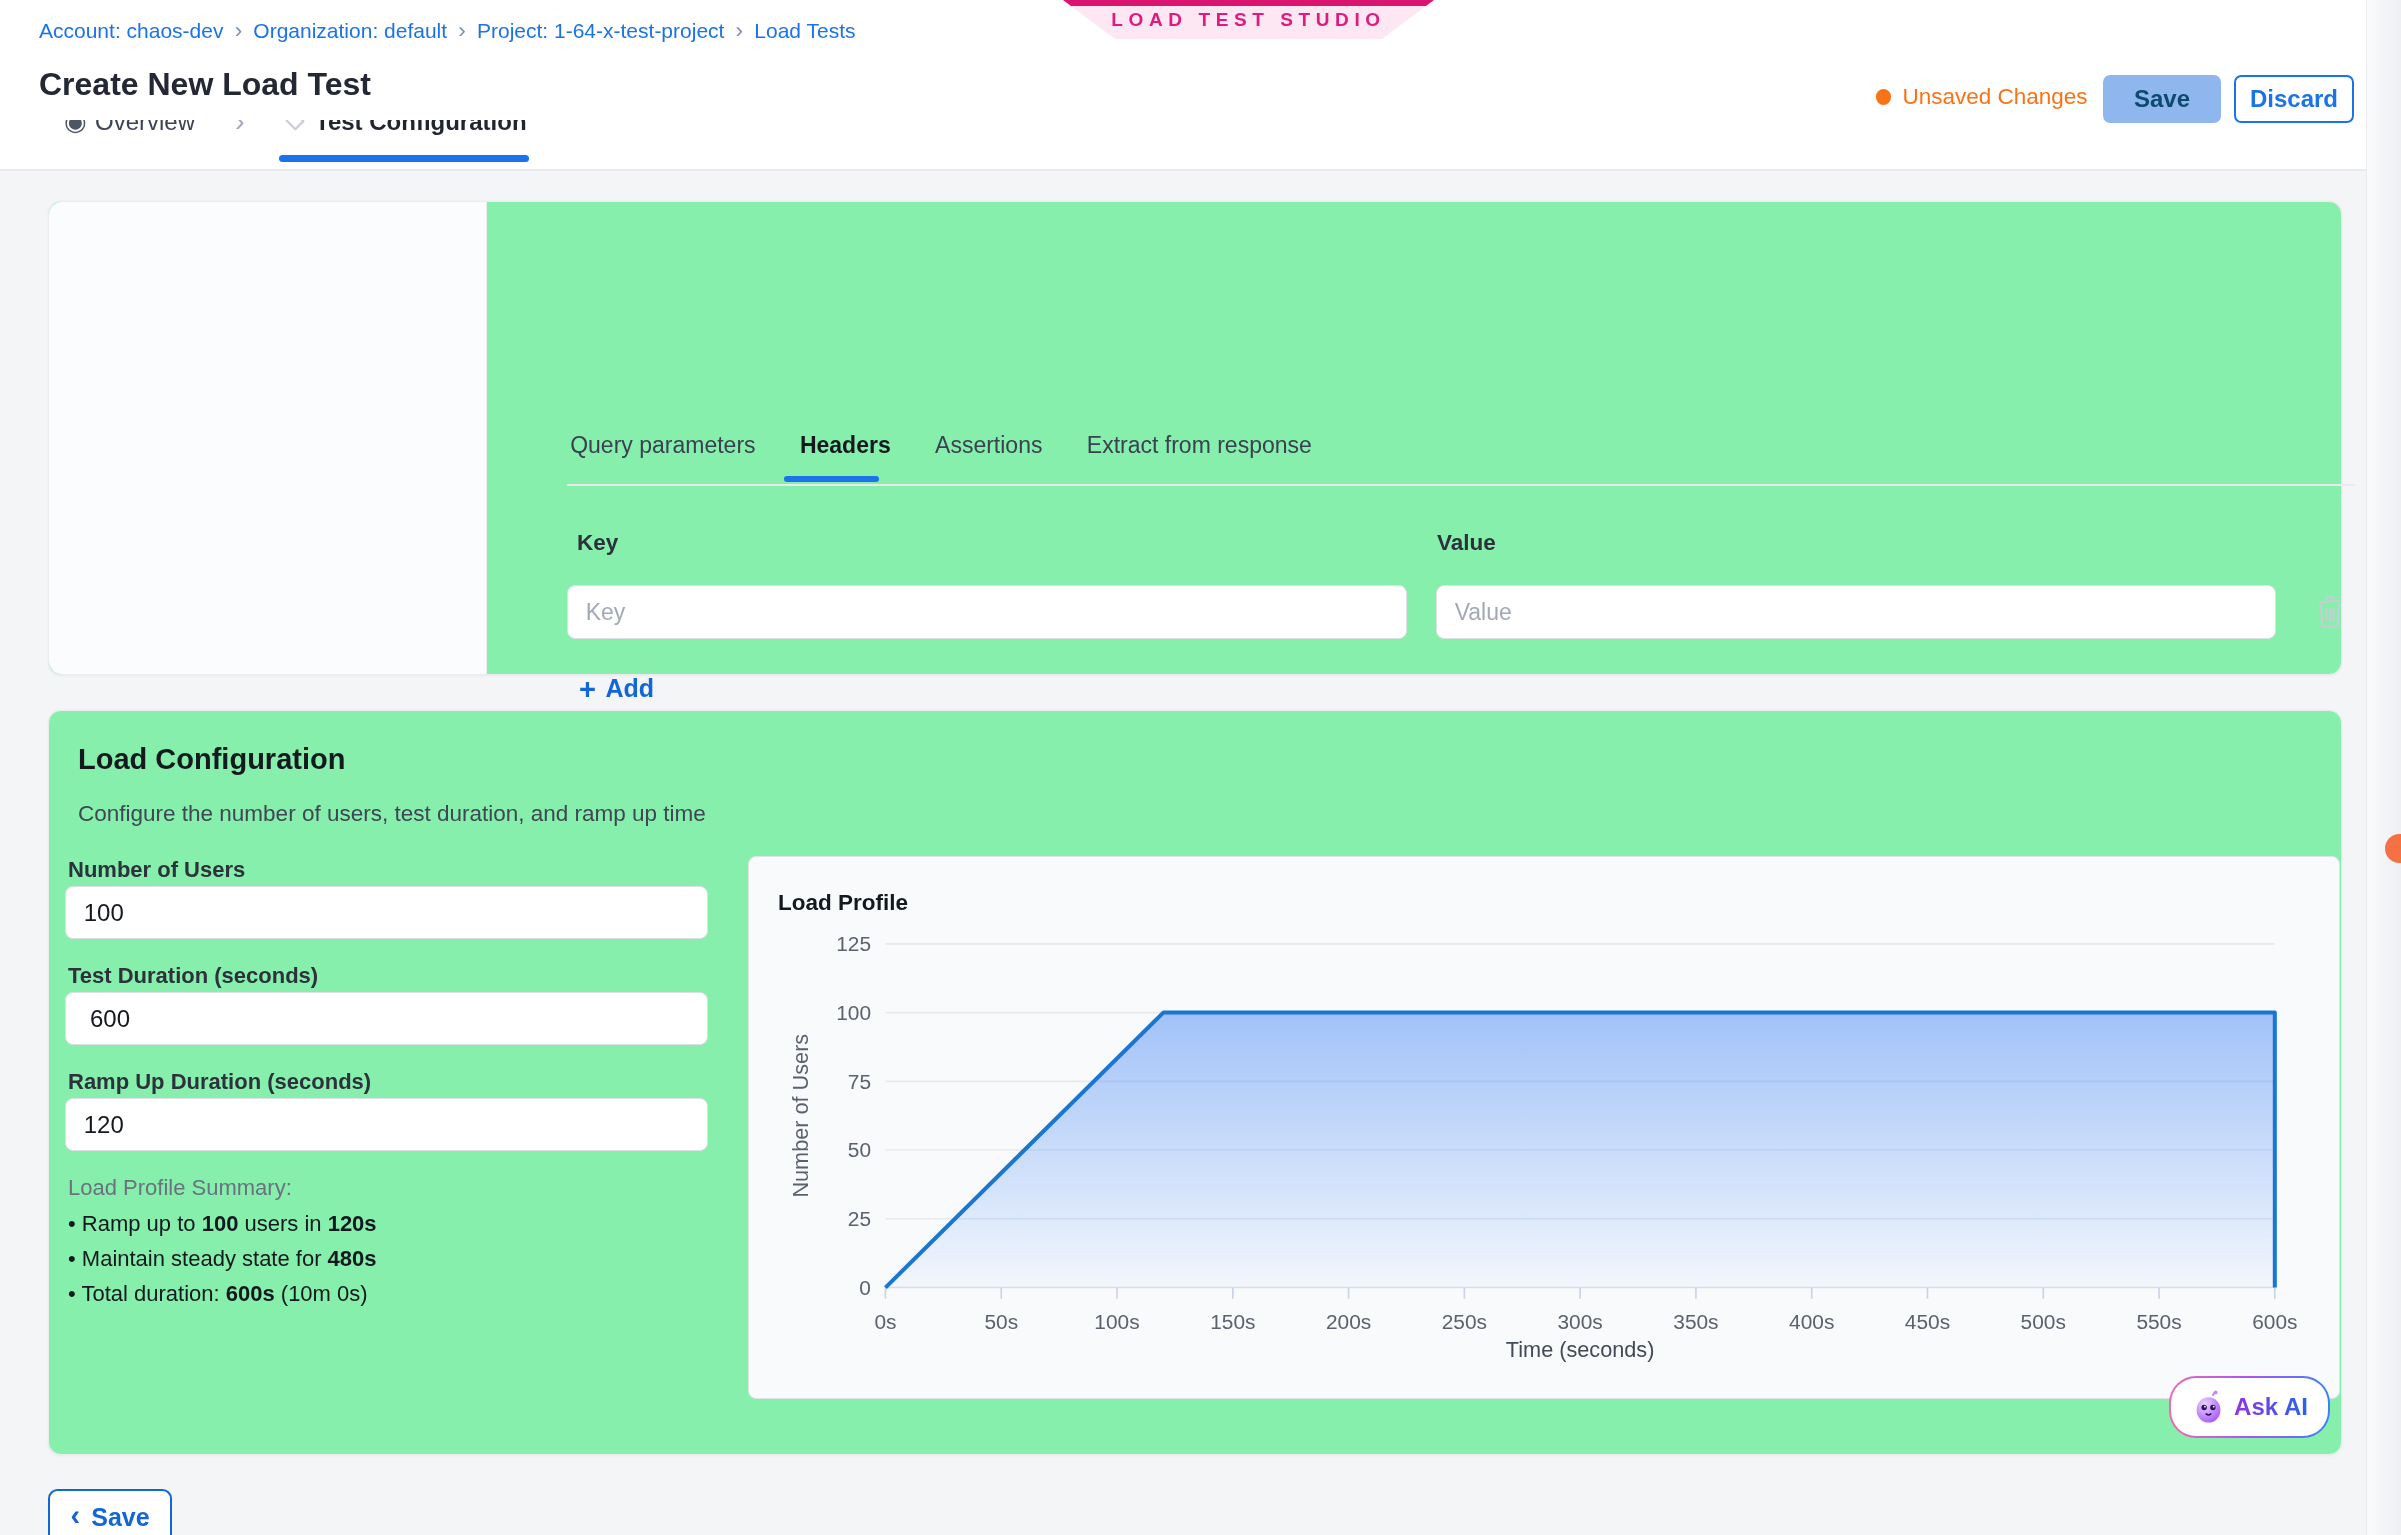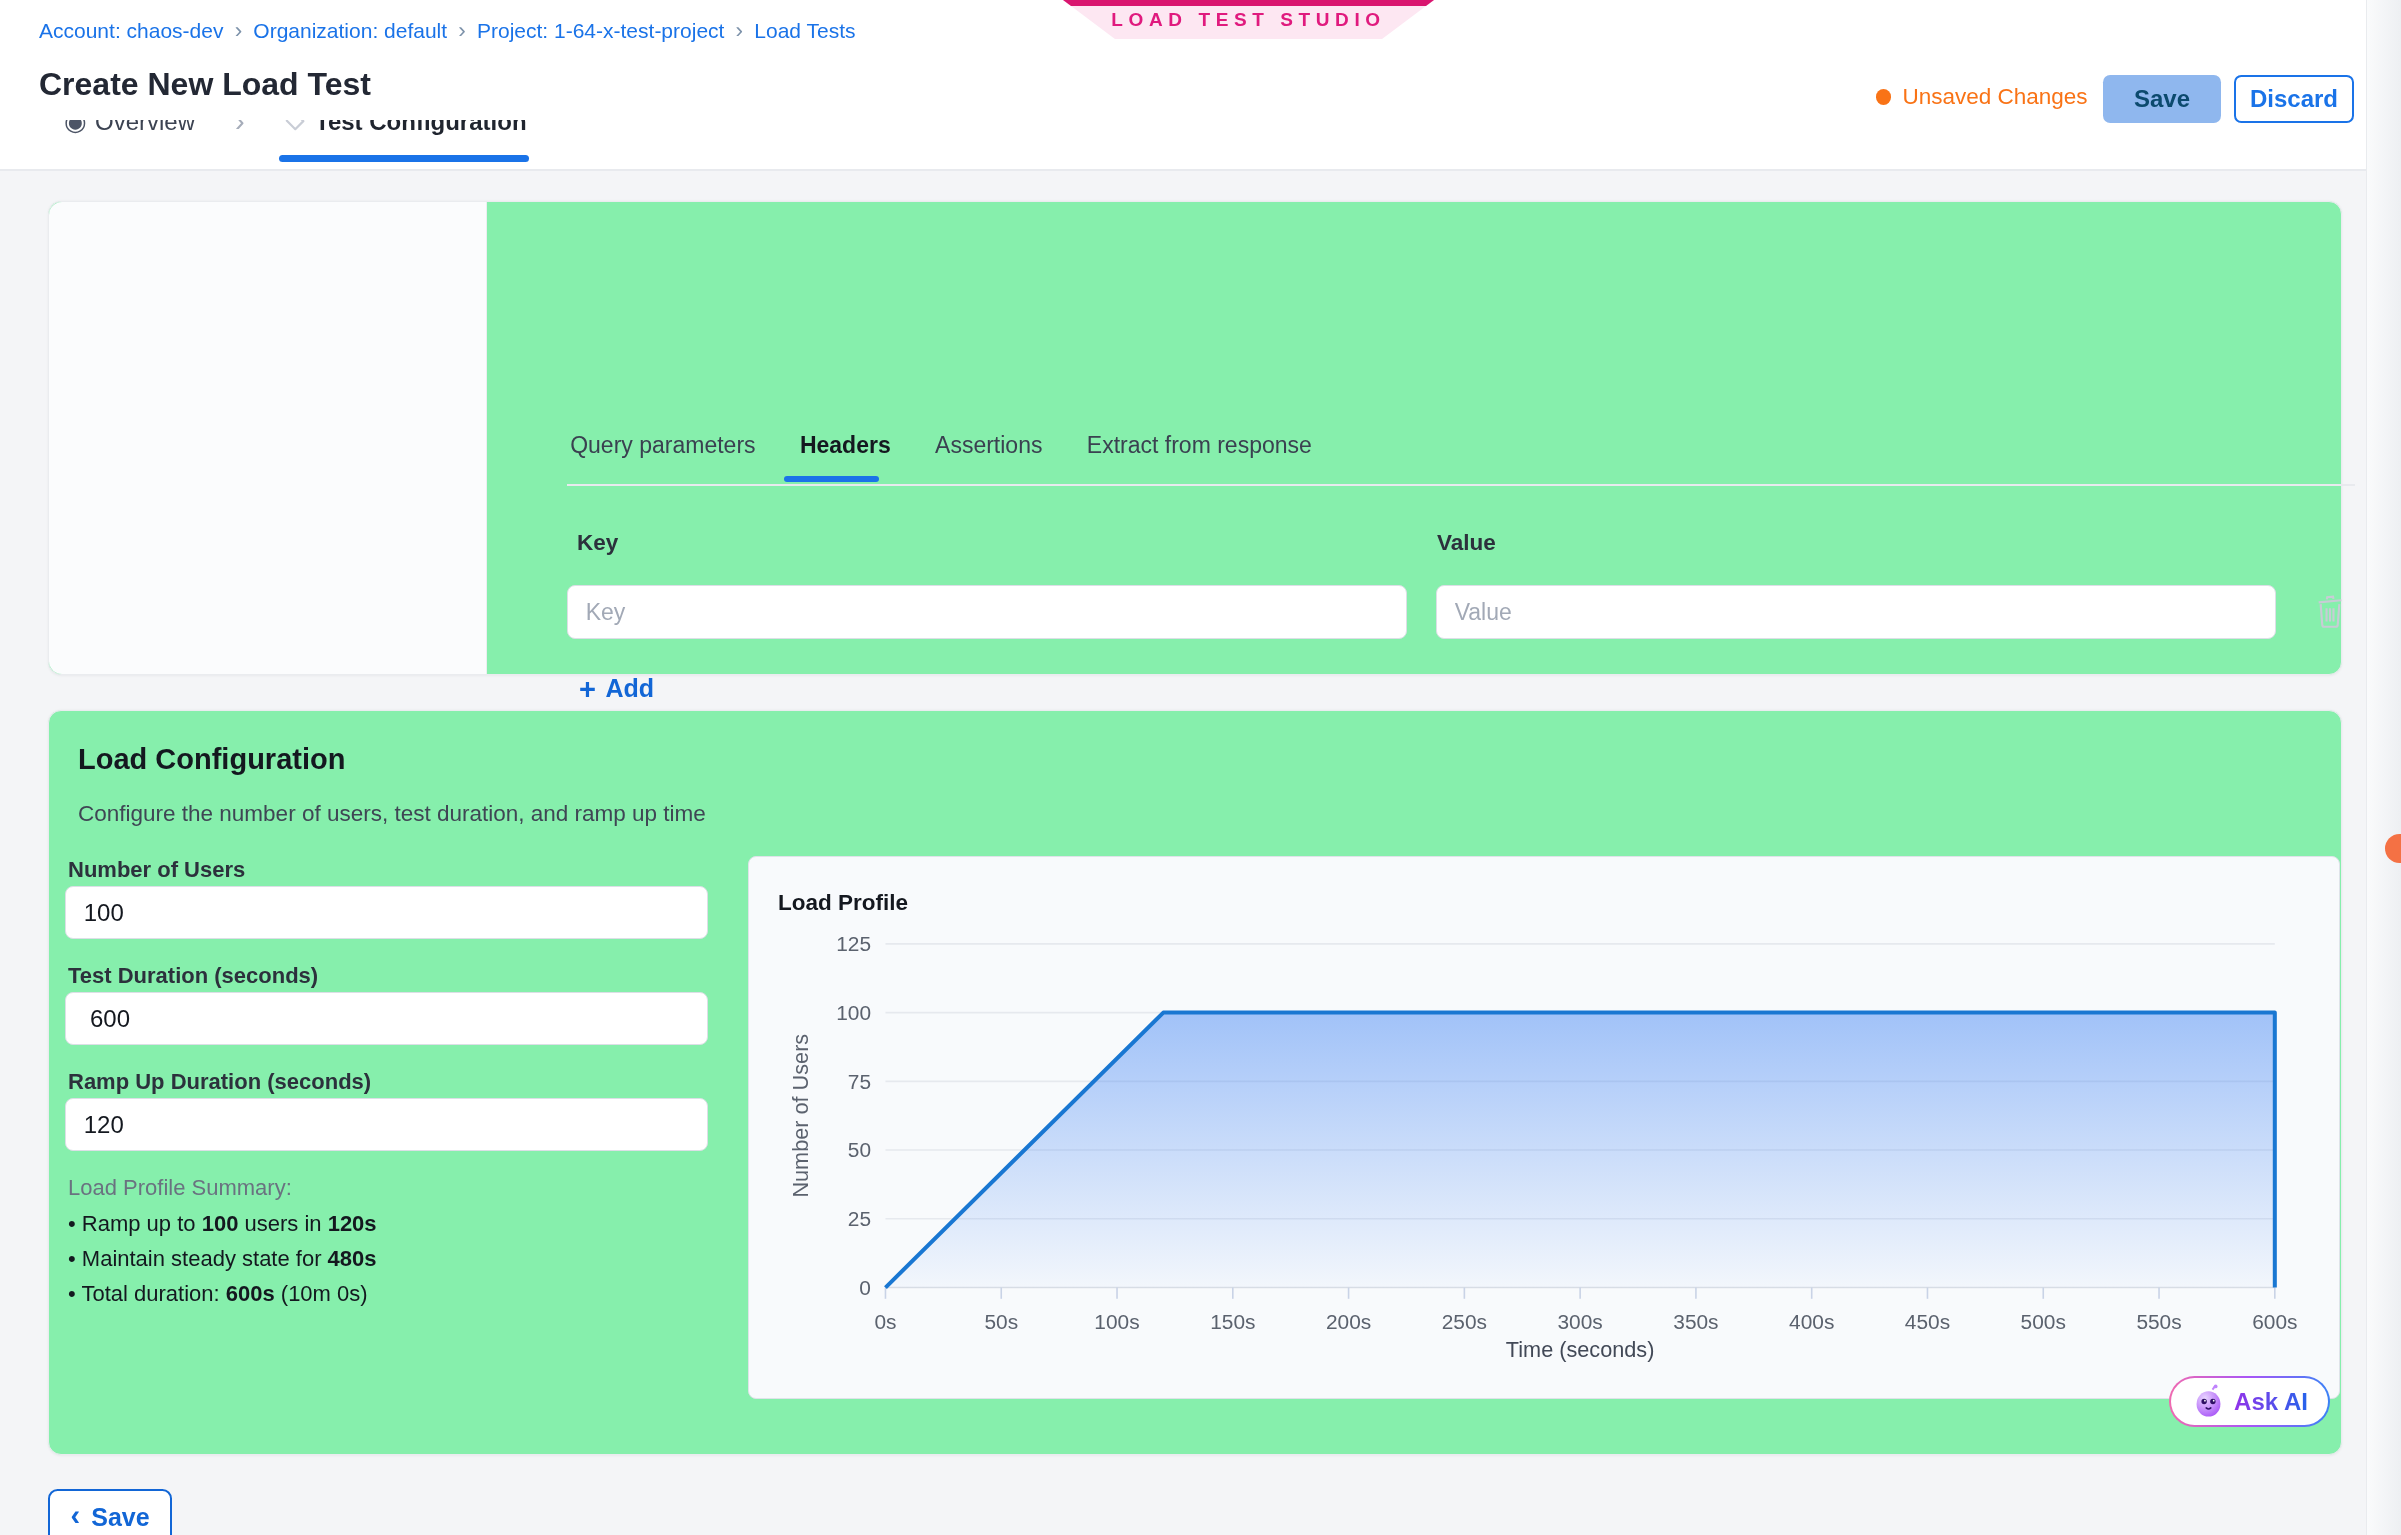--- a/index.html
+++ b/index.html
@@ -85,21 +85,21 @@
   .sum-line { position:absolute; left:19px; font-size:22px; color:#14181f; }
   .sum1 { top:500px; } .sum2 { top:535px; } .sum3 { top:570px; }
   .sum-line b { font-weight:bold; }
   
   .chart-card { position:absolute; left:699px; top:145px; width:1592px; height:543px; background:#f8fafc;
                 border:1.6px solid #dfe3e9; border-radius:8px; }
   .chart-title { position:absolute; left:29px; top:33px; font-size:22.5px; font-weight:bold; color:#14181f; }
   .chart-svg-wrap { position:absolute; left:16px; top:61px; width:1558px; height:450px; }
   
   .ask-ai {
-    position:absolute; left:2120px; top:665px; width:161px; height:51px; border-radius:27px;
+    position:absolute; left:2120px; top:665px; width:161px; height:62px; border-radius:27px;
     border:2.4px solid transparent;
     background:linear-gradient(#ffffff,#ffffff) padding-box,
                linear-gradient(90deg,#f06ab0,#a855f7,#3b82f6) border-box;
     display:flex; align-items:center; justify-content:center; gap:8px; cursor:pointer; font-family:inherit;
   }
   .ask-ai-label { font-size:24px; font-weight:bold;
     background:linear-gradient(90deg,#9333ea,#2563eb); -webkit-background-clip:text; background-clip:text; color:transparent; }
   
   .btn-back {
     position:absolute; left:48px; top:1489px; width:124px; height:56px; background:#ffffff;

